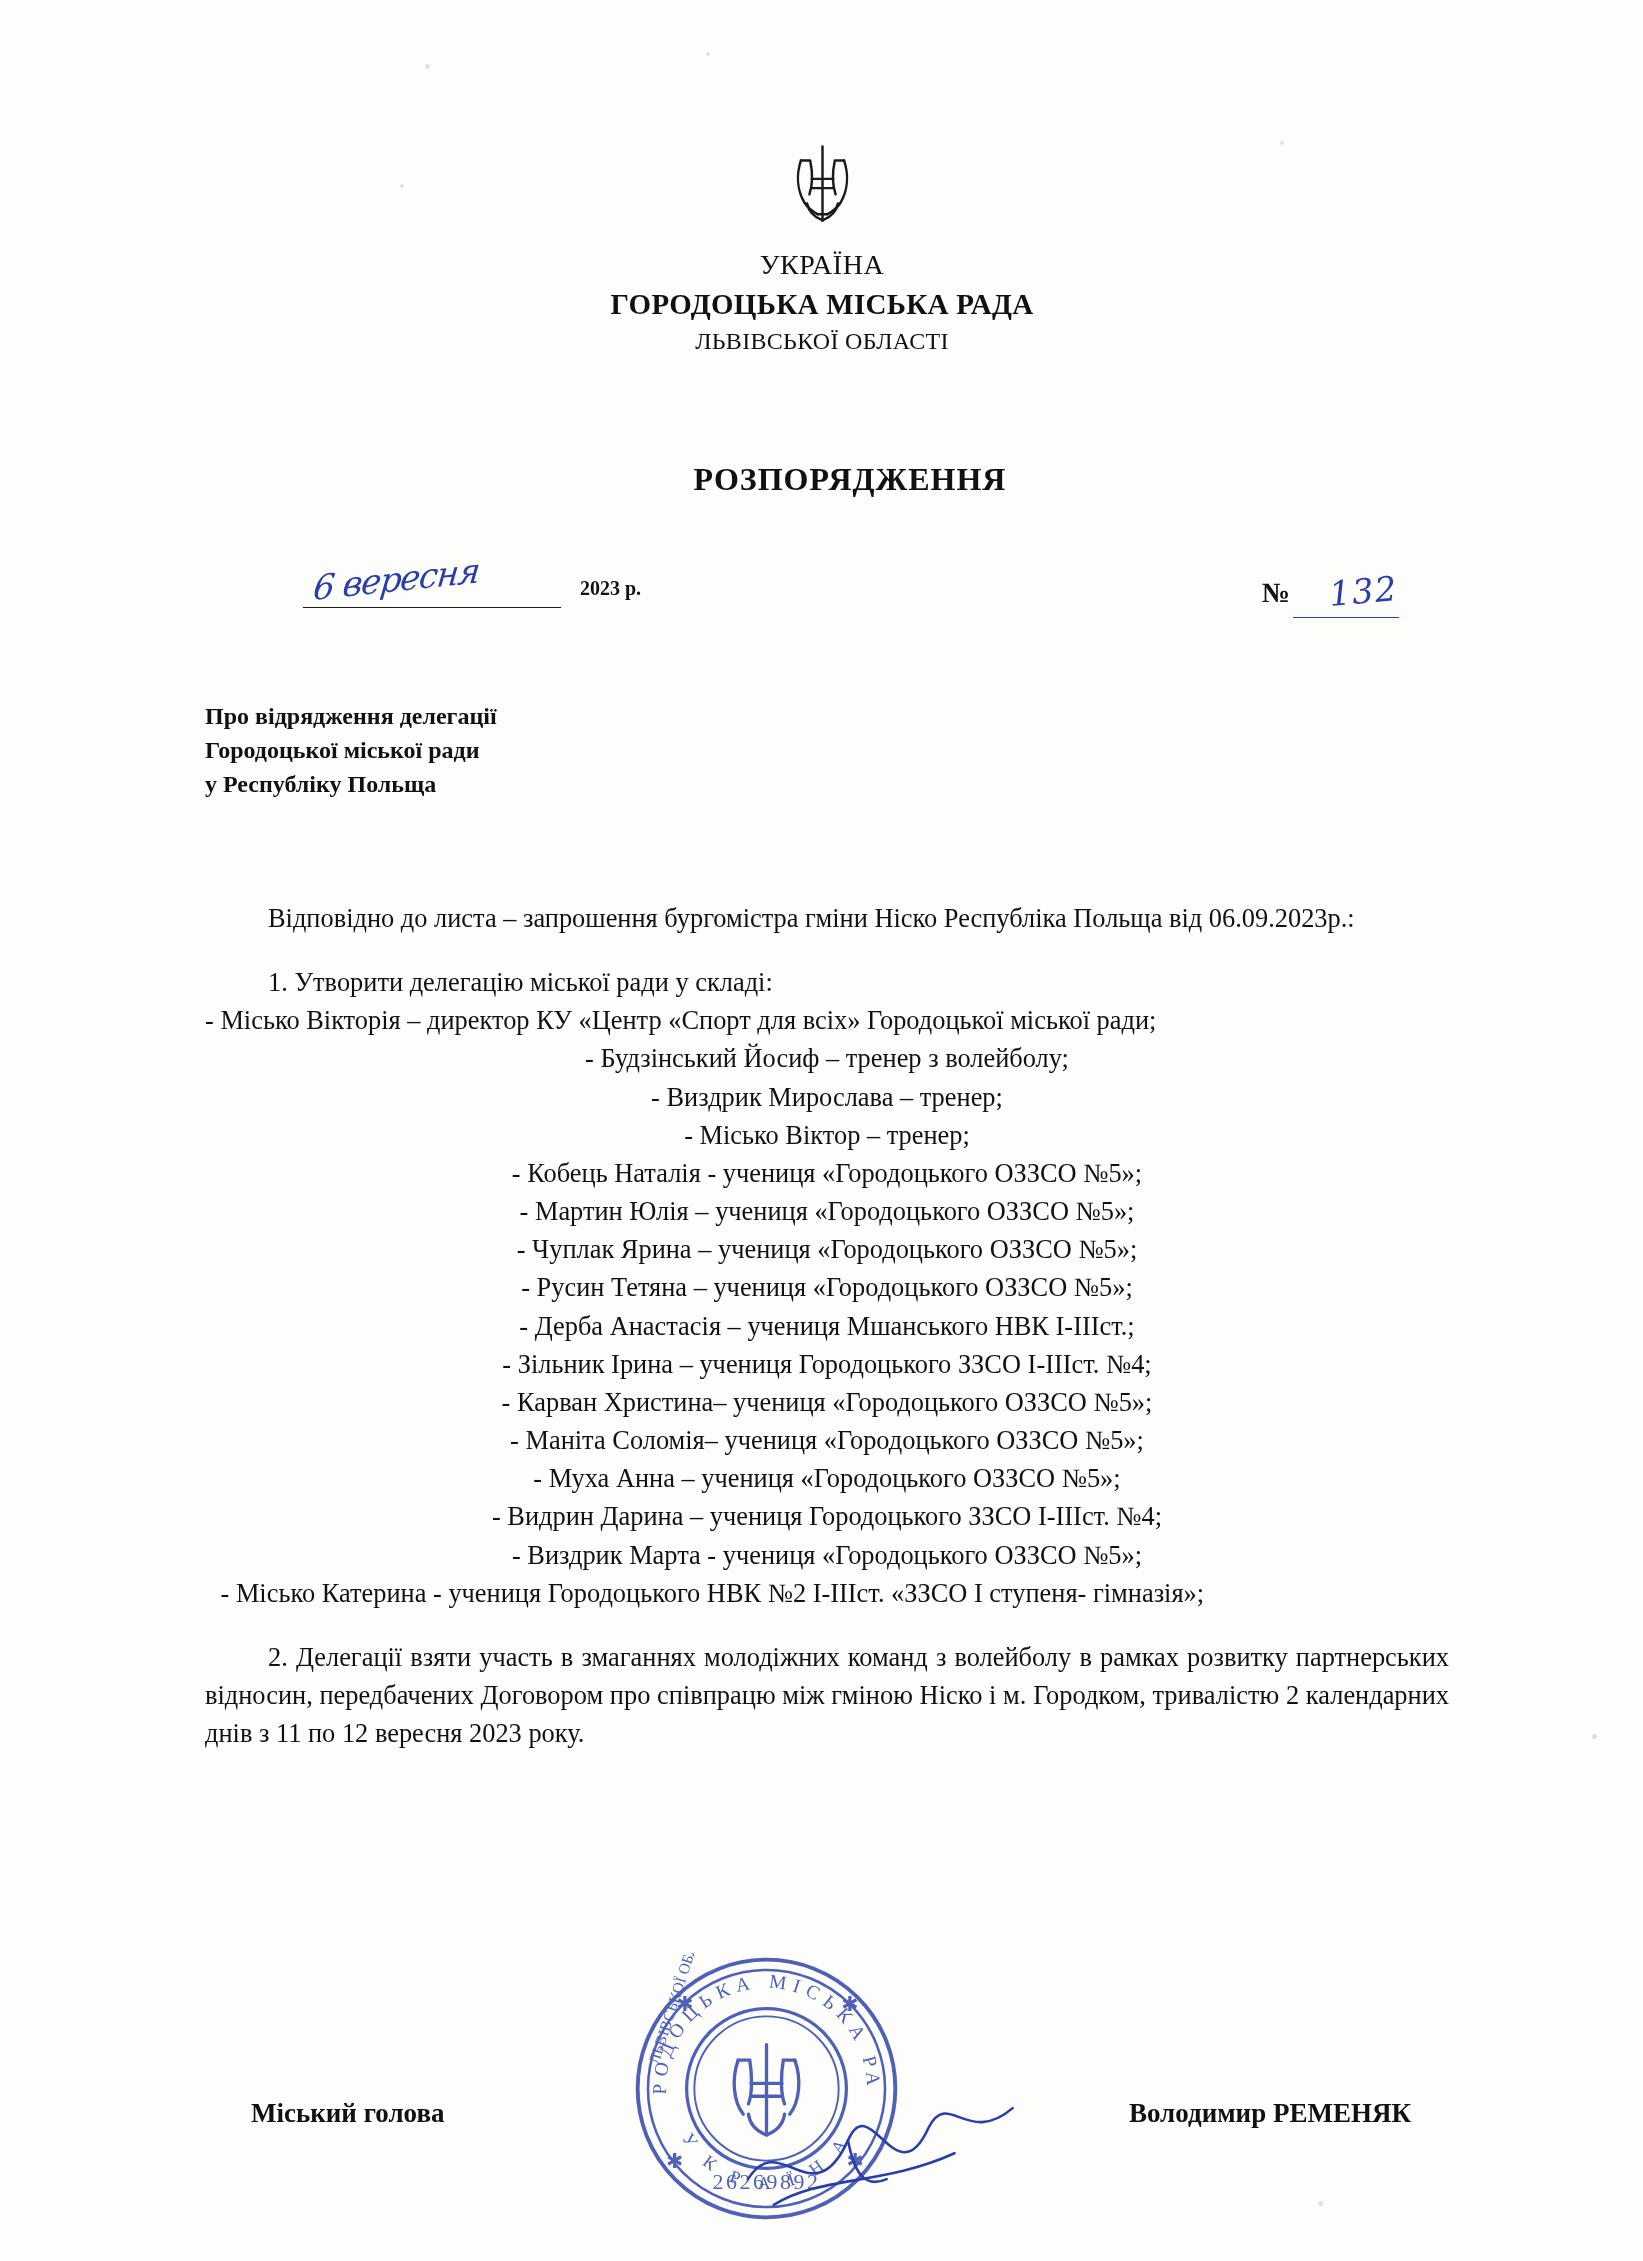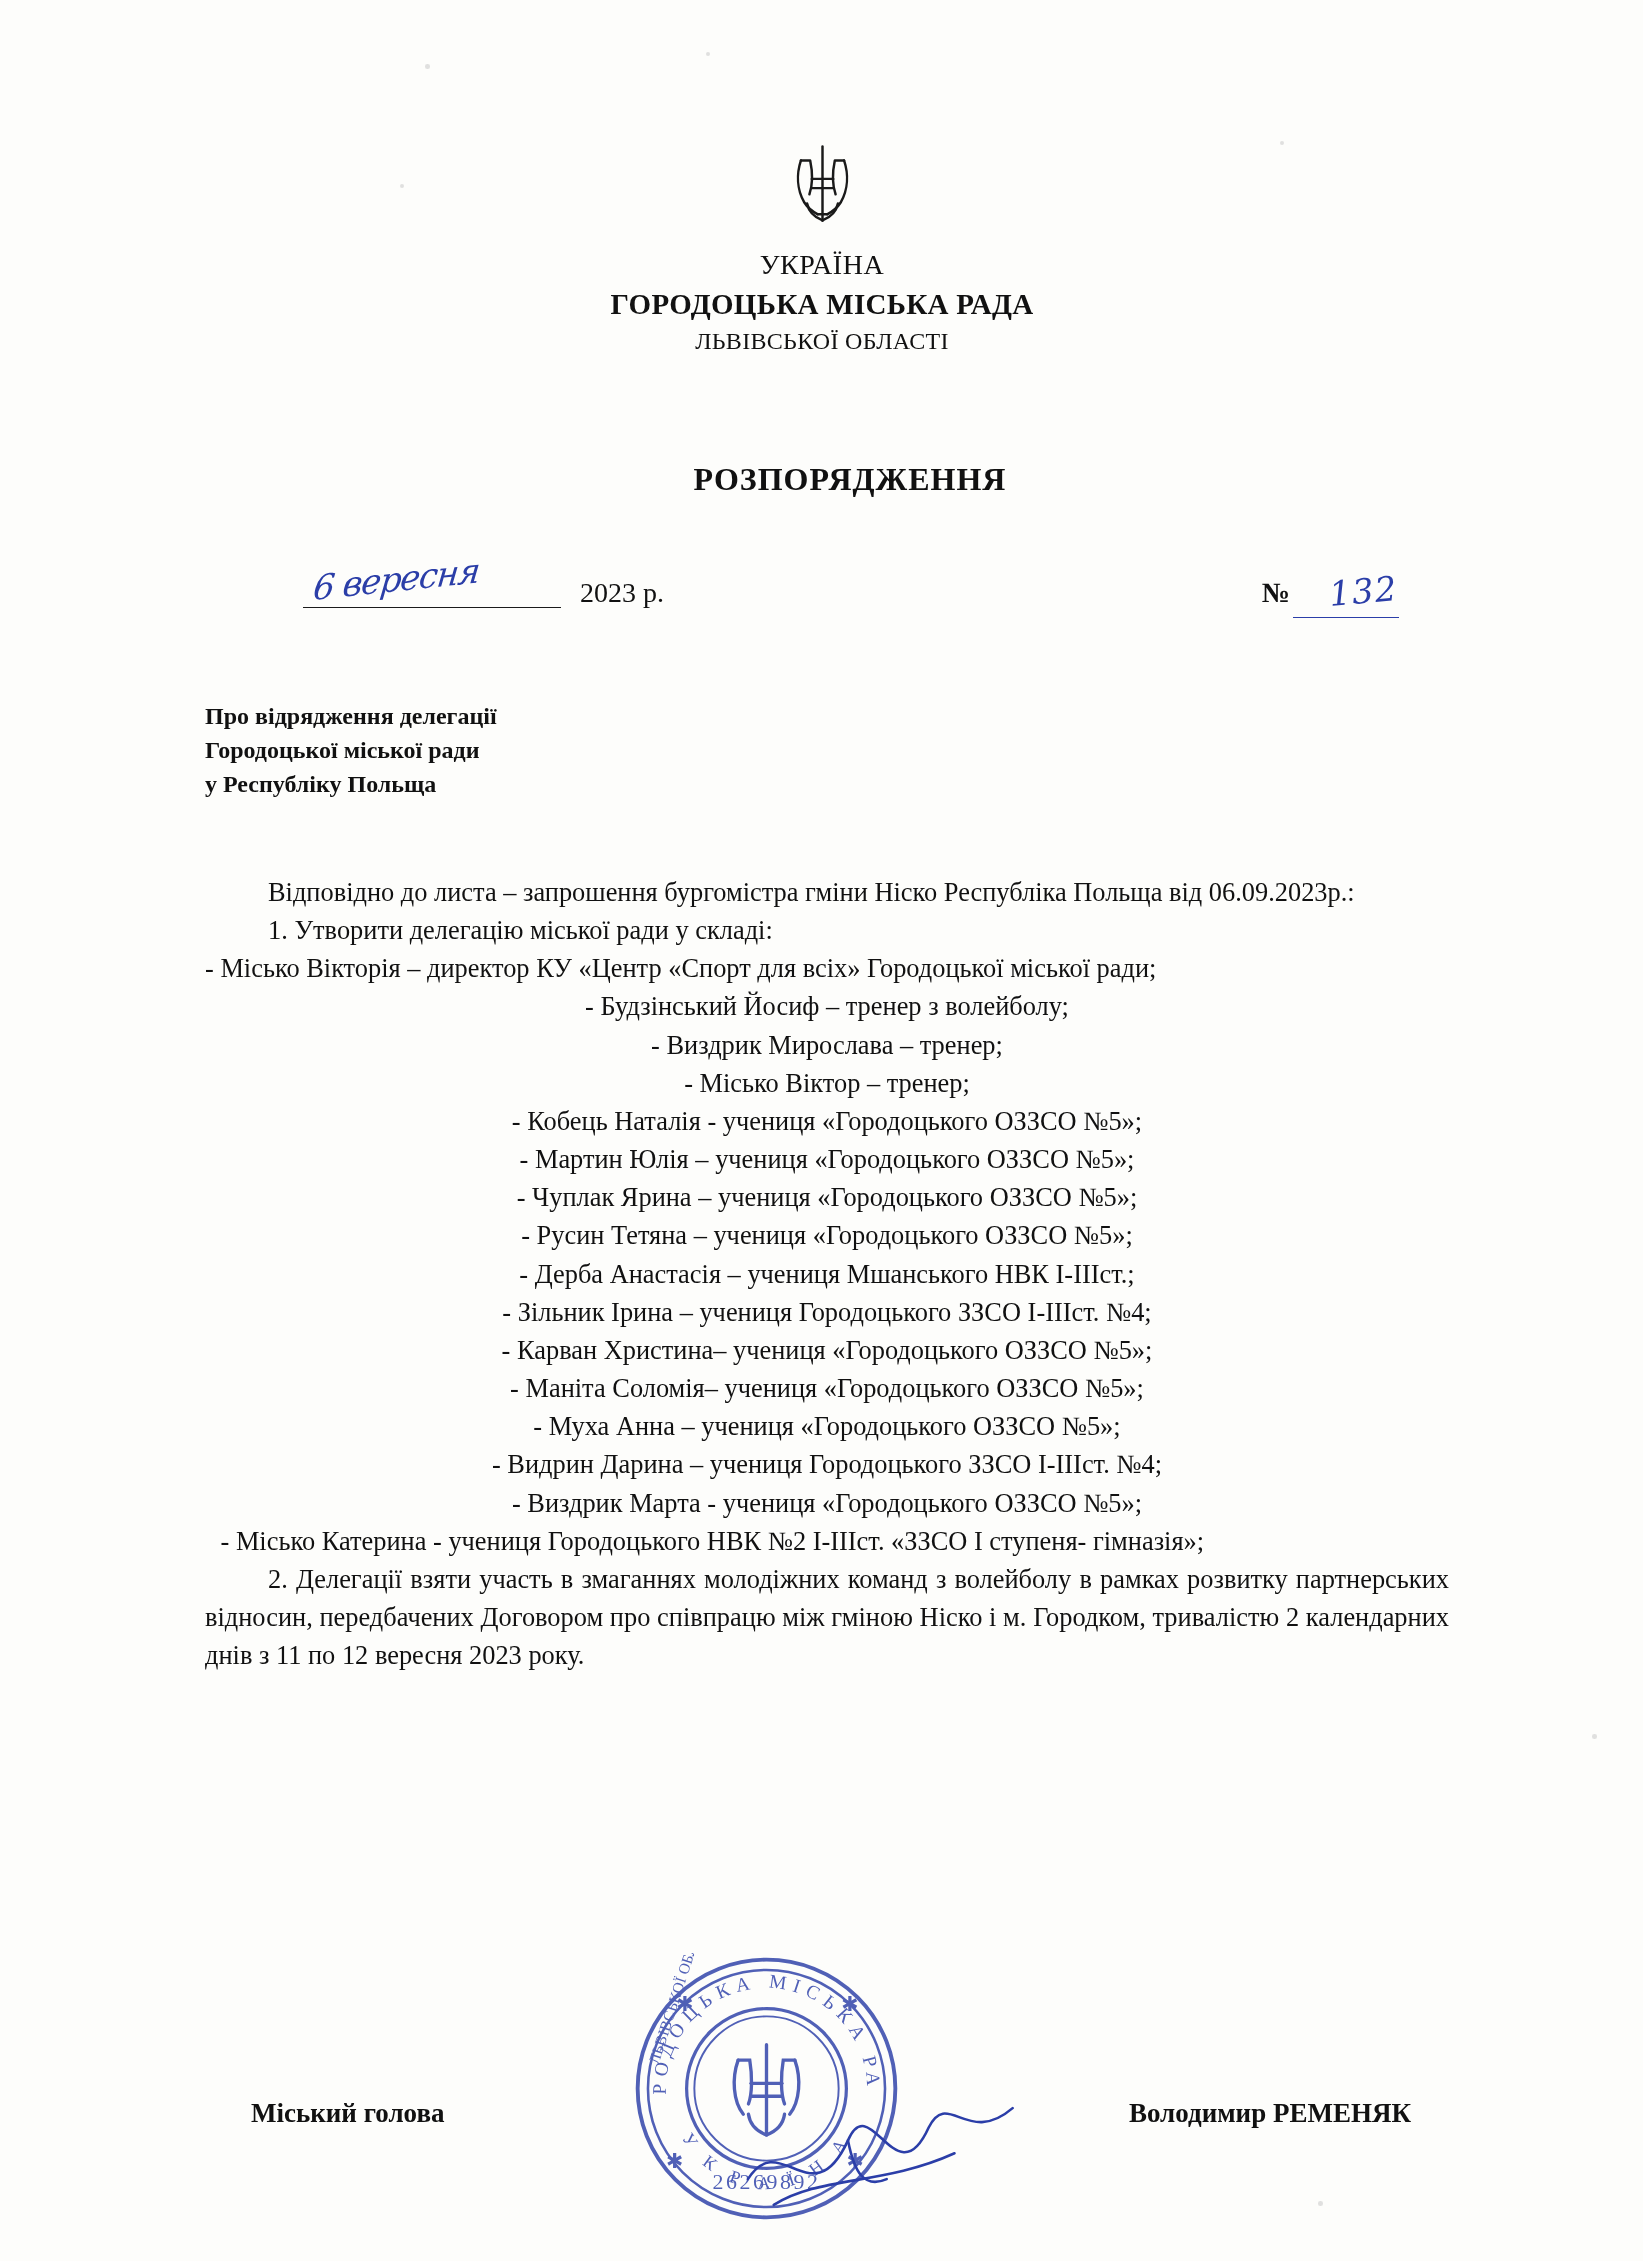--- a/index.html
+++ b/index.html
@@ -91,22 +91,22 @@
     font-size: 34px;
     color: #2b3ea8;
     transform: rotate(-6deg) skewX(-12deg);
     letter-spacing: -1.3px;
     white-space: nowrap;
   }
   .date-year {
     position: absolute;
     left: 367px;
     top: 9.7px;
-    font-size: 28px;
-    font-weight: normal;
+    font-size: 20px;
+    font-weight: bold;
   }
   .num-label {
     position: absolute;
     right: 148px;
     top: 9.7px;
     font-size: 28px;
     font-weight: bold;
   }
   .num-blank {
     position: absolute;
@@ -140,20 +140,21 @@
     position: absolute;
     top: 873px;
     left: 205px;
     width: 1244px;
     font-size: 26.4px;
     line-height: 1.445;
   }
   .p-indent {
     text-indent: 63px;
     text-align: justify;
+    margin-top: 26px;
   }
   .li {
     white-space: nowrap;
     text-align: center;
   }
   .li.wrap {
     white-space: normal;
     text-align: justify;
   }
 

